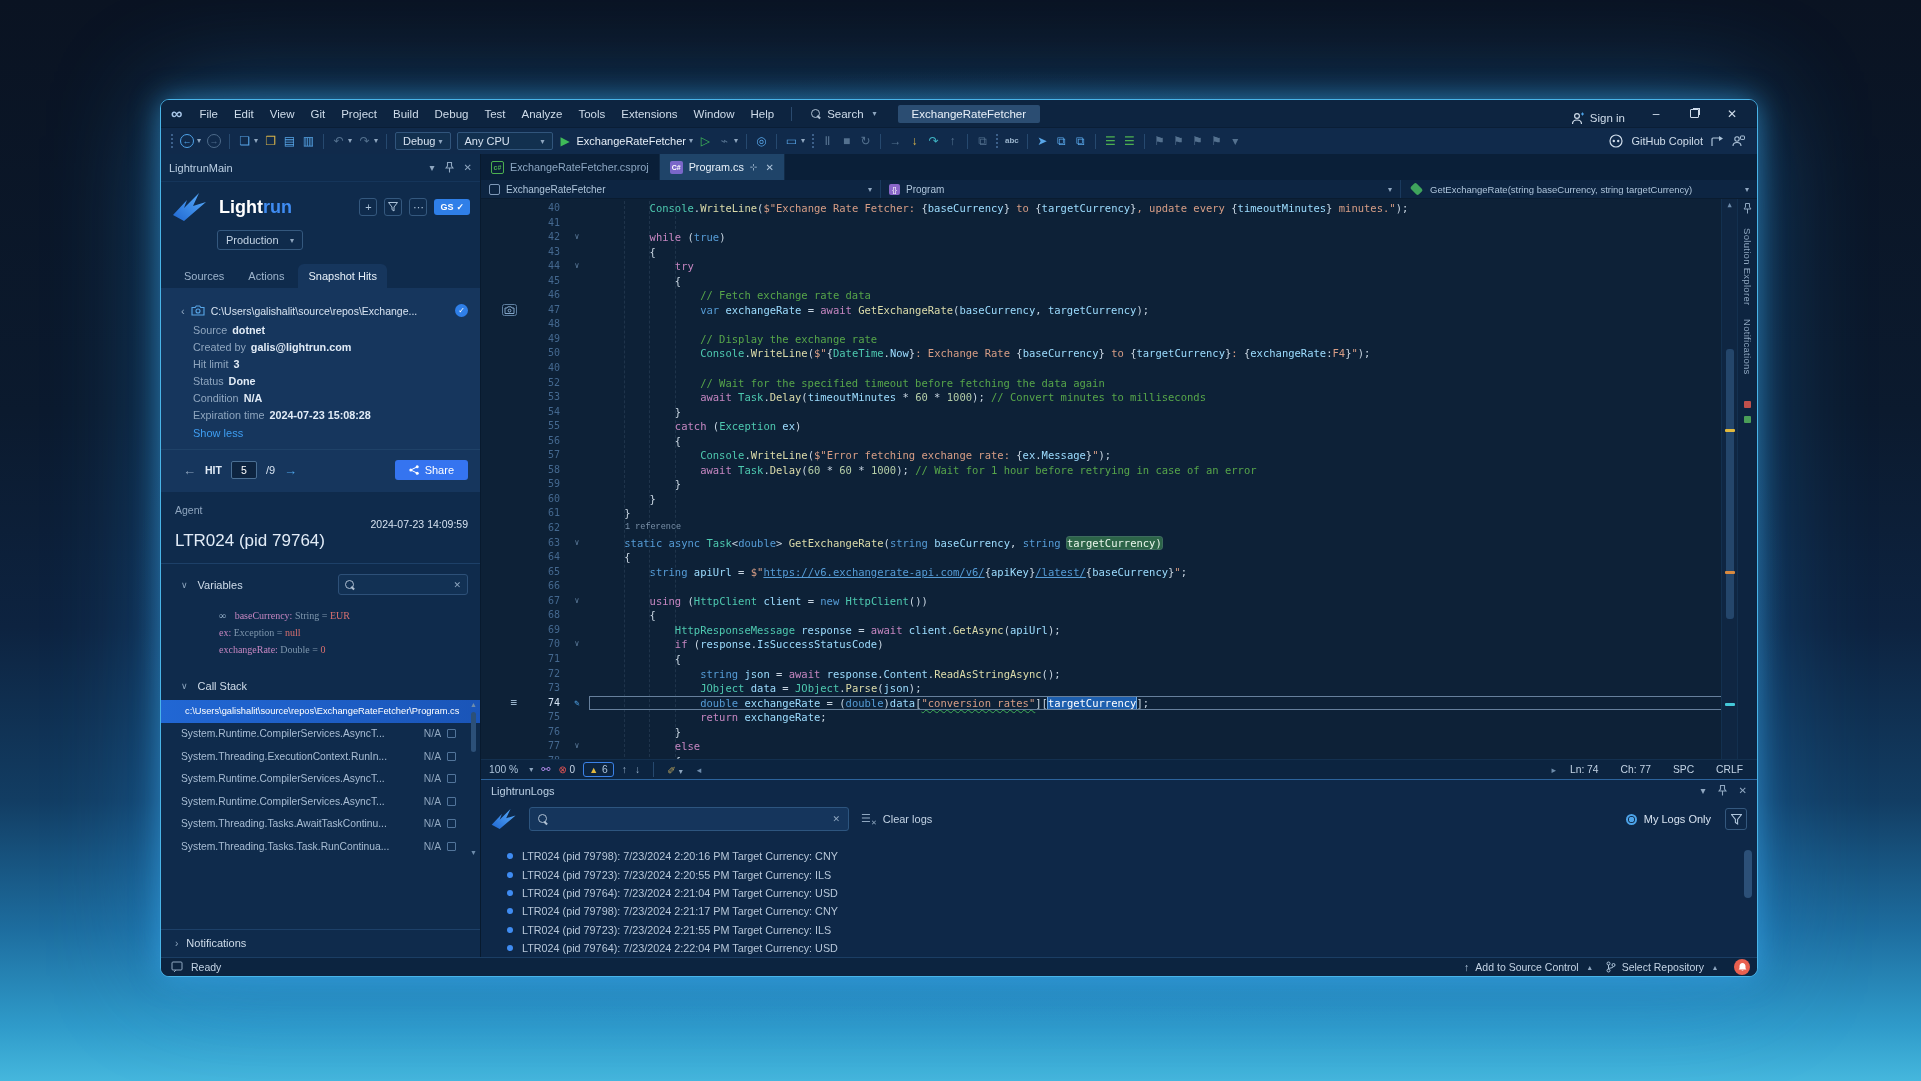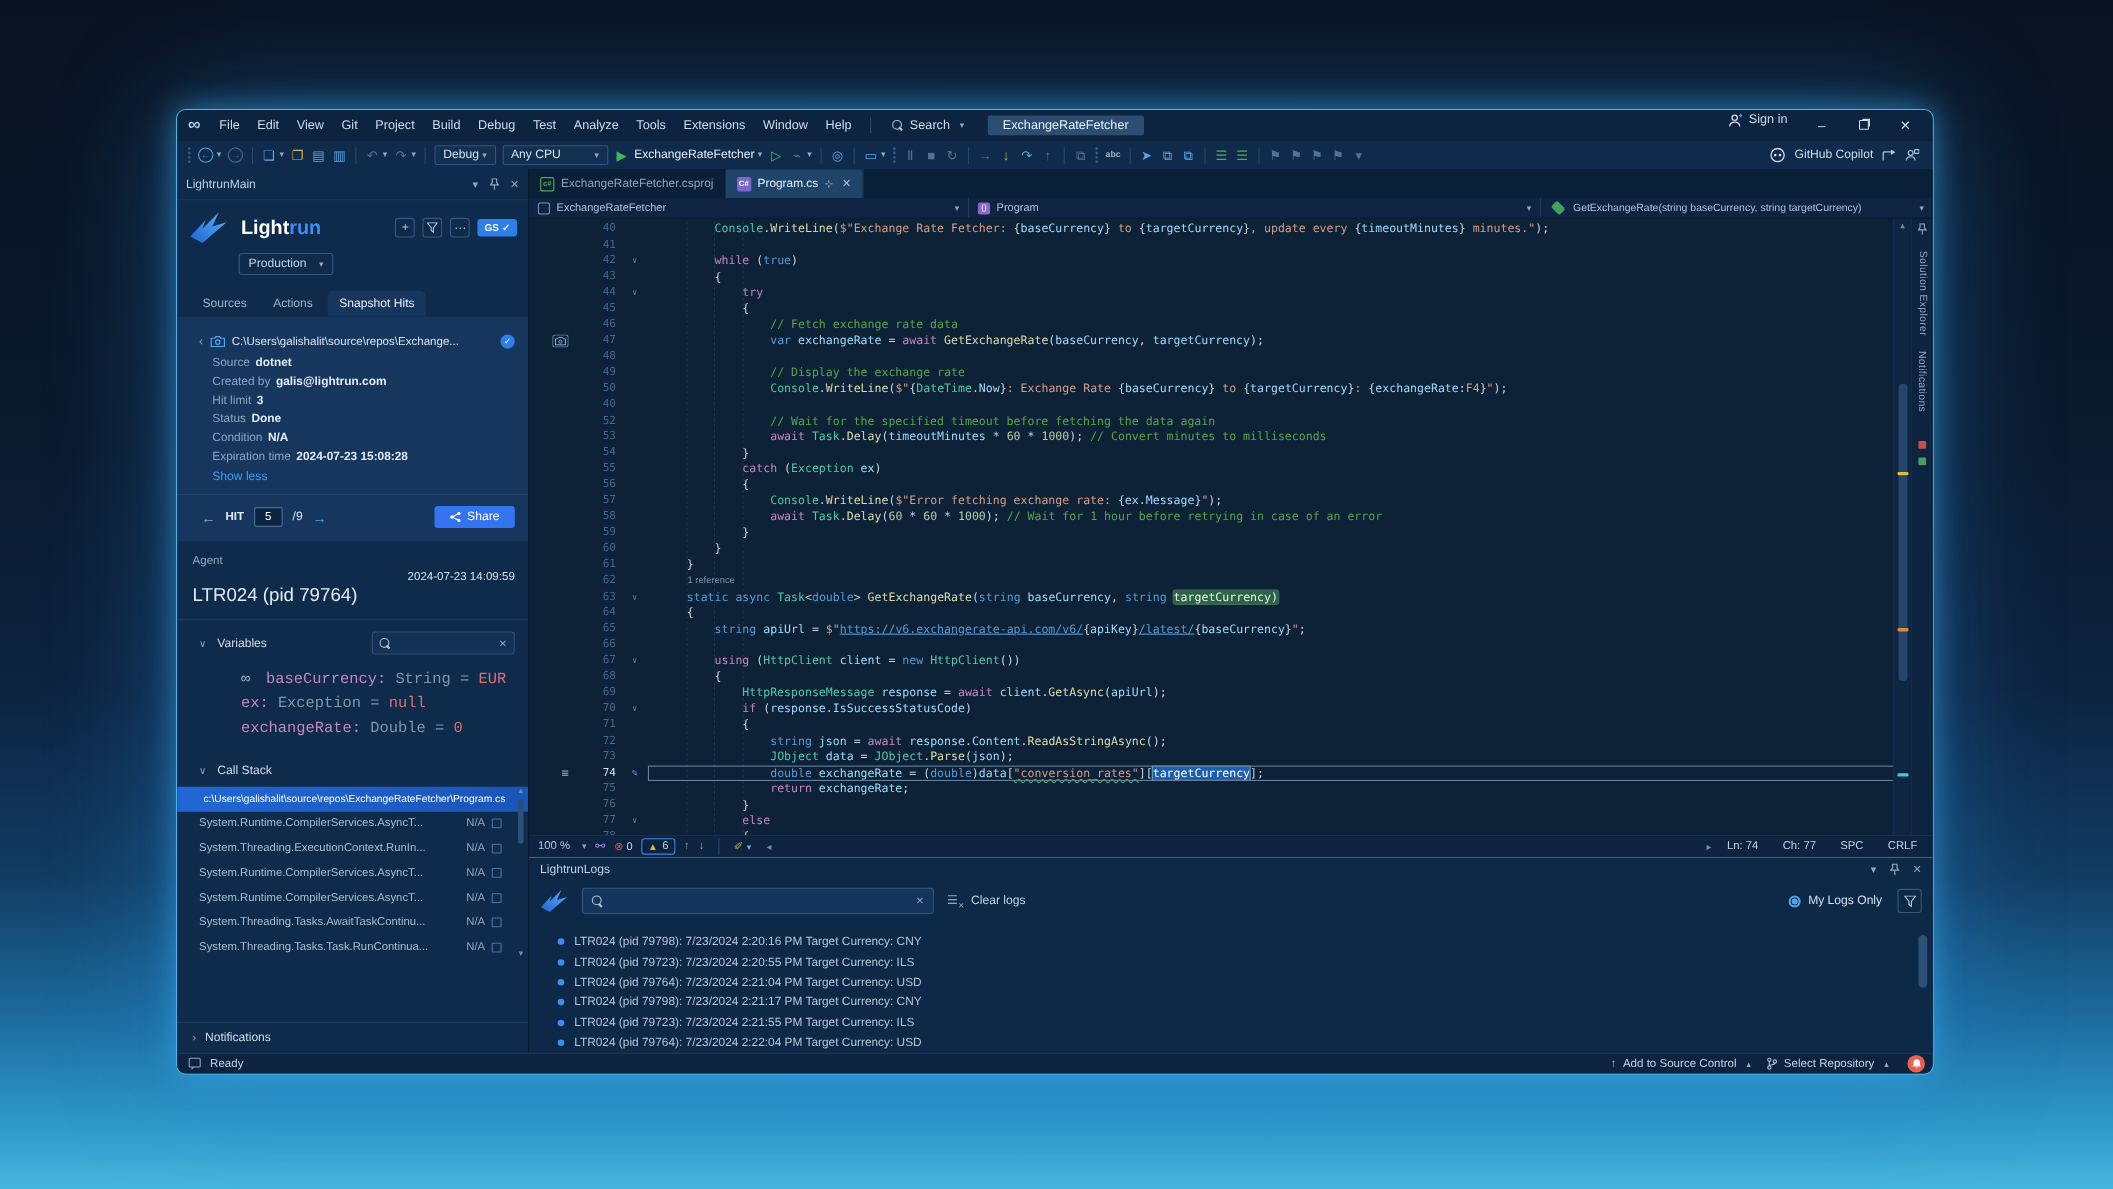--- a/index.html
+++ b/index.html
@@ -11,21 +11,21 @@
   .titlebar{flex:0 0 27px;display:flex;align-items:center;background:#0d2440;padding:0 8px 0 10px;gap:1px}
   .vslogo{font-size:16px;font-weight:bold;color:#a9c7e8;margin-right:8px;line-height:1}
   .menu-item{padding:2px 8px;color:#cfdcea;border-radius:3px;cursor:default}
   .tsep{width:1px;height:14px;background:#2a4a6e;margin:0 8px}
   .search-pill{display:flex;align-items:center;gap:6px;padding:2px 10px;color:#cfdcea}
   .mag{position:relative;width:10px;height:10px;display:inline-block}
   .mag::before{content:"";position:absolute;left:0;top:0;width:7px;height:7px;border:1.4px solid #aebfd2;border-radius:50%}
   .mag::after{content:"";position:absolute;left:6.5px;top:6.5px;width:4px;height:1.5px;background:#aebfd2;transform:rotate(45deg);transform-origin:0 0}
   .dd{font-size:8px;color:#8fa7c0;margin-left:3px}
   .sol-badge{background:#2b4d72;color:#e8f0f9;padding:3px 14px;border-radius:2px;margin-left:10px}
-  .title-right{margin-left:auto;display:flex;align-items:flex-start;gap:4px}
+  .title-right{margin-left:auto;display:flex;align-items:flex-end;gap:4px}
   .signin{display:flex;align-items:center;gap:6px;color:#cfdcea;padding:0 10px}
   .winbtn{width:34px;height:22px;display:flex;align-items:center;justify-content:center;color:#cfdcea;font-size:12px}
   .maxbox{width:9px;height:9px;border:1px solid #cfdcea;border-radius:1px;box-shadow:2px -2px 0 -1px #cfdcea}
   
   .toolbar{flex:0 0 27px;display:flex;align-items:center;background:#102a4b;border-top:1px solid #0a1e36;padding:0 6px;gap:1px}
   .tb-ic{display:inline-flex;align-items:center;padding:1px 3px;border-radius:3px;font-size:12px;line-height:1}
   .tb-ic .g{display:inline-block;min-width:13px;text-align:center}
   .circb .g{width:14px;height:14px;border:1.4px solid #4fa3e8;border-radius:50%;color:#4fa3e8;font-size:9px;line-height:12px}
   .circd .g{width:14px;height:14px;border:1.4px solid #4d6a8a;border-radius:50%;color:#4d6a8a;font-size:9px;line-height:12px}
   .blue{color:#58a6e8}.yellow{color:#d9b44a}.dim{color:#54718f}.green{color:#3fba58}.gold{color:#d9b44a}.teal{color:#3fb4c4}.green2{color:#4caf50}
@@ -67,21 +67,21 @@
   .share-btn{margin-left:auto;background:#3574f0;color:#fff;border-radius:3px;padding:4px 14px;display:flex;align-items:center;gap:6px;font-size:11px}
   .agent{padding:12px 12px 10px 14px;display:flex;flex-wrap:wrap}
   .agent .al{width:100%;color:#8fa6bf;font-size:10.5px}
   .agent .an{color:#e2ecf7;font-size:17px;margin-top:15px}
   .agent .at{margin-left:auto;color:#d6e2f0;font-size:10.5px;margin-top:2px}
   .divider{height:1px;background:#1d4068;margin:2px 0}
   .sec-head{display:flex;align-items:center;padding:8px 12px 6px 20px;color:#cfdcea}
   .sec-head .chev{color:#8fa7c0;font-size:9px;margin-right:10px}
   .vars-search{margin-left:auto;width:130px;height:21px;border:1px solid #2d5078;background:#123154;border-radius:3px;display:flex;align-items:center;padding:0 6px;gap:6px}
   .vars-search input{background:transparent;border:none;outline:none;flex:1;color:#d6e2f0;font-size:10px;min-width:0}
-  .v-row{padding:3px 12px 3px 58px;font-family:Liberation Mono, monospace;font-size:14px;white-space:nowrap}
+  .v-row{padding:3px 12px 3px 58px;font-family:Liberation Serif, serif;font-size:10px;white-space:nowrap}
   .v-pre{color:#9ab4cc;margin-right:8px;letter-spacing:-1px}
   .v-name{color:#c586c0}.v-type{color:#7e96ad}.v-val{color:#d87070}
   .cs-wrap{position:relative;flex:0 0 158px;overflow:hidden;margin-top:2px}
   .cs-row{height:22.5px;display:flex;align-items:center;padding:0 24px 0 20px;color:#a8bdd4;font-size:10.3px;white-space:nowrap}
   .cs-row.sel{background:linear-gradient(90deg,#2167d4,#1a55b8);color:#fff;padding-left:24px;font-size:9.3px}
   .cs-text{overflow:hidden;text-overflow:ellipsis;max-width:228px}
   .cs-na{margin-left:auto;color:#8fa6bf}
   .cs-box{width:9px;height:9px;border:1px solid #51749a;border-radius:1px;margin-left:6px}
   .scrollbar{position:absolute;right:1px;top:0;bottom:0;width:11px;display:flex;flex-direction:column;align-items:center}
   .sb-arrow{color:#6e8cab;font-size:7px;line-height:10px}
@@ -107,21 +107,21 @@
   .bc-ic.i2{background:#8a67c9;color:#fff;font-size:7px;display:flex;align-items:center;justify-content:center}
   .bc-ic.i3{background:#3fa45c;border-radius:2px;transform:rotate(45deg);width:8px;height:8px;margin:0 2px}
   .code-area{flex:1;position:relative;overflow:hidden;font-family:"DejaVu Sans Mono",monospace;font-size:10.5px}
   #code{position:absolute;left:0;top:2px;right:20px}
   .cl{height:14.55px;line-height:14.55px;display:flex;white-space:pre;position:relative}
   .cl-m{flex:0 0 40px;display:flex;align-items:center;justify-content:flex-end;padding-right:4px;gap:2px}
   .cl-n{flex:0 0 46px;text-align:right;color:#44688f;padding-right:7px;font-size:10px}
   .cur .cl-n{color:#d5e3f2}
   .cl-f{flex:0 0 20px;color:#5d7c9c;font-size:8px;text-align:center}
   .cl-c{padding-left:12px}
-  .cl-c.lens{font-size:8.5px;color:#7b92aa;font-family:Liberation Sans, sans-serif;display:flex;align-items:flex-end;padding-left:38px;line-height:17px}
+  .cl-c.lens{font-size:8.5px;color:#7b92aa;font-family:Liberation Mono, monospace;display:flex;align-items:flex-end;padding-left:38px;line-height:17px}
   .cl-burger{color:#9ab4cc;font-size:11px}
   .cl-pen{color:#4fa3e8;font-size:9px;transform:rotate(0deg)}
   .cur-box{position:absolute;left:108px;right:4px;top:0;bottom:0;border:1px solid #66809c;pointer-events:none}
   .x-p{color:#c9d6e2}.x-k{color:#569cd6}.x-c{color:#c586c0}.x-t{color:#4ec9b0}.x-m{color:#dcdcaa}.x-v{color:#9cdcfe}.x-s{color:#d69d85}.x-n{color:#b5cea8}.x-cm{color:#57a64a}
   .x-u{color:#569cd6;text-decoration:underline}
   .x-hg{background:rgba(64,142,82,.62);outline:1px solid rgba(120,200,140,.45);border-radius:2px;color:#eaf6ec}
   .x-sl{background:#1d5fae;outline:1px solid #6ba7e0;color:#fff}
   .x-sq{color:#d69d85;text-decoration:underline;text-decoration-style:wavy;text-decoration-color:#3fae57;text-decoration-thickness:1px;text-underline-offset:2px}
   .iguide{position:absolute;top:2px;bottom:2px;width:0;border-left:1px dashed rgba(140,170,200,.14)}
   .ed-sb{position:absolute;right:20px;top:0;bottom:0;width:16px;background:#0f2642;border-left:1px solid #13304f}

